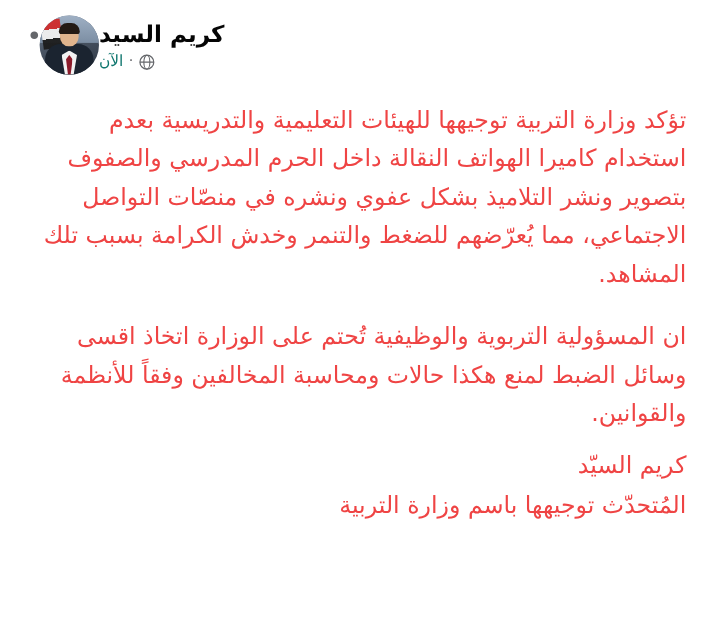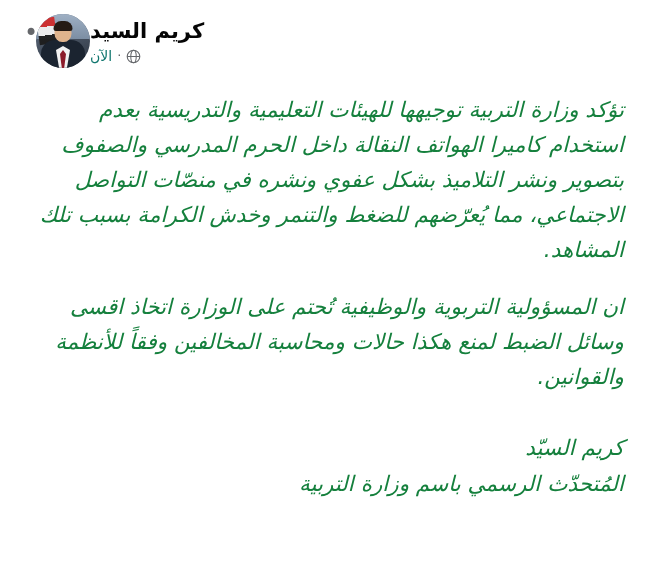--- a/index.html
+++ b/index.html
@@ -150,30 +150,29 @@
   }
   .post-body {
     margin-top: 6px;
     text-align: right;
     direction: rtl;
   }
   .post-body p {
     margin: 0 0 22px 0;
     font-size: 21.5px;
     line-height: 35px;
-    color: #15803d;
+    color: #ef4444;
     font-weight: 400;
-    font-style: italic;
   }
   .post-body p.sig {
     margin-bottom: 0;
     line-height: 36px;
   }
   .post-body p.p2 {
-    margin-bottom: 36px;
+    margin-bottom: 12px;
   }
 </style>
 </head>
 <body>
 
 <div class="post">
 
   <div class="menu-dots">•••</div>
 
   <div class="post-header">
@@ -200,17 +199,17 @@
         <span class="meta-time">الآن</span>
       </div>
     </div>
   </div>
 
   <div class="post-body">
     <p class="p1">تؤكد وزارة التربية توجيهها للهيئات التعليمية والتدريسية بعدم استخدام كاميرا الهواتف النقالة داخل الحرم المدرسي والصفوف بتصوير ونشر التلاميذ بشكل عفوي ونشره في منصّات التواصل الاجتماعي، مما يُعرّضهم للضغط والتنمر وخدش الكرامة بسبب تلك المشاهد.</p>
     <p class="p2">ان المسؤولية التربوية والوظيفية تُحتم على الوزارة اتخاذ اقسى وسائل الضبط لمنع هكذا حالات ومحاسبة المخالفين وفقاً للأنظمة والقوانين.</p>
     <p class="sig">
       <span>كريم السيّد</span><br>
-      <span>المُتحدّث الرسمي باسم وزارة التربية</span><br>
+      <span>المُتحدّث توجيهها باسم وزارة التربية</span><br>
     </p>
   </div>
 
 </div>
 
 </body></html>

